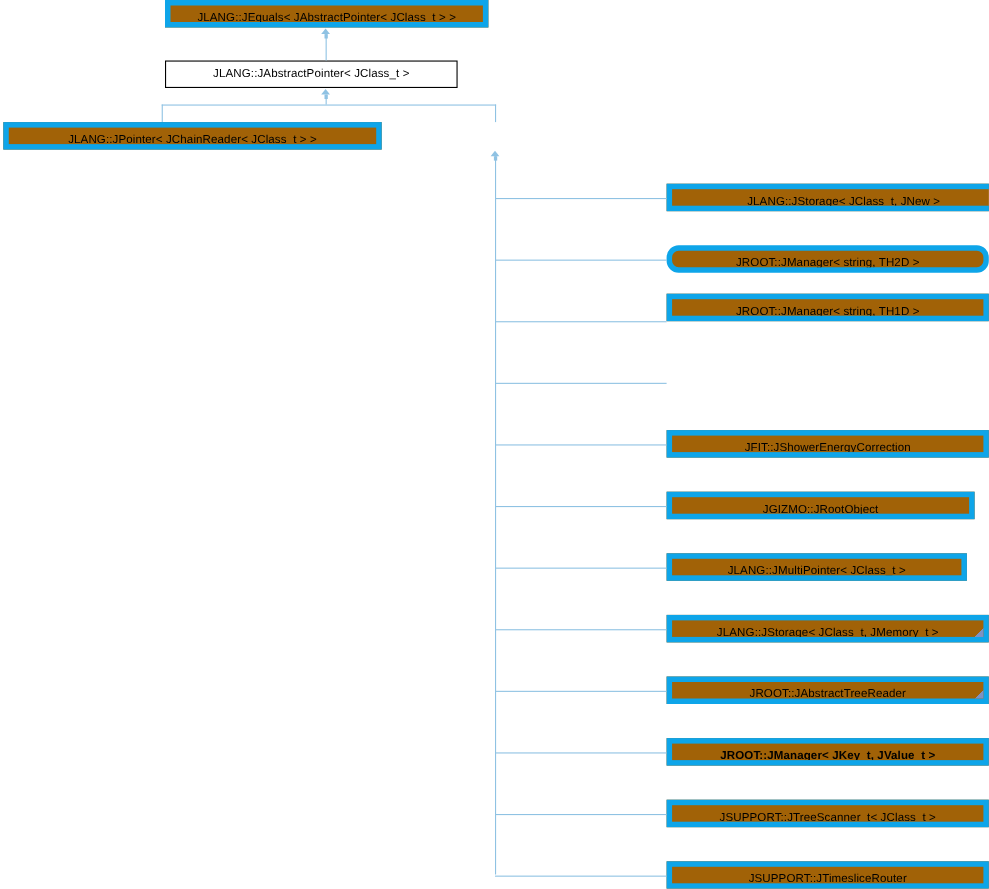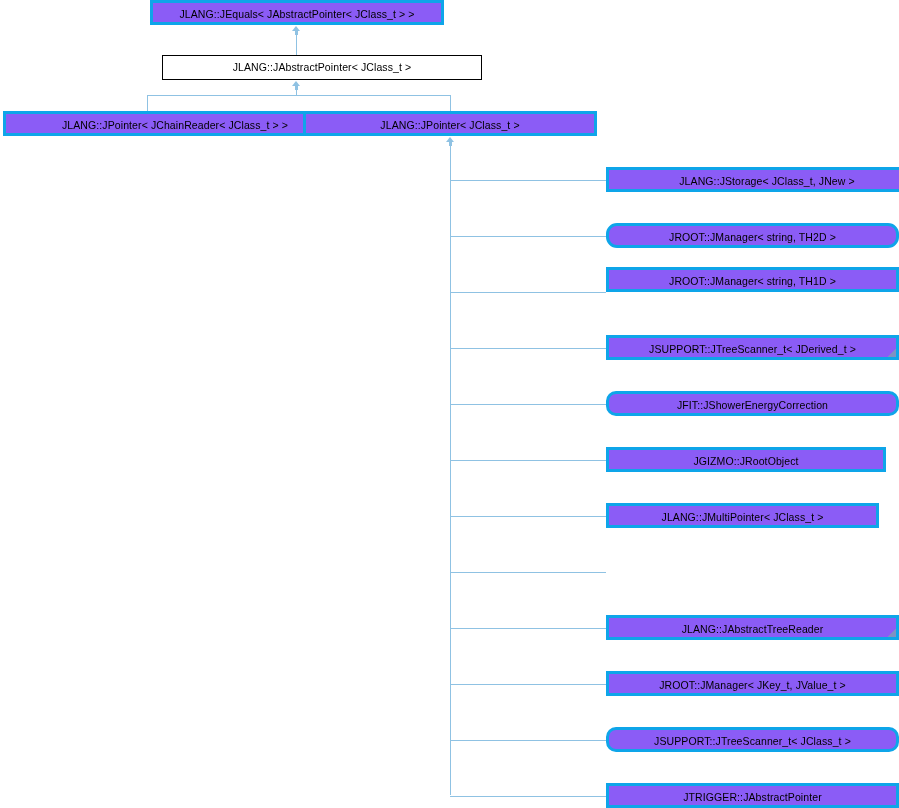--- a/index.html
+++ b/index.html
@@ -23,22 +23,22 @@
   .node {
     position: absolute;
     box-sizing: border-box;
     height: 25px;
     line-height: 23px;
     text-align: center;
     font-size: 10.5px;
     color: #000000;
     white-space: nowrap;
     overflow: hidden;
-    background: #8b5cf6;
-    border: 3px solid #0ea5e9;
+    background: #a16207;
+    border: 5px solid #0ea5e9;
     letter-spacing: 0.1px;
   }
   .node.root {
     background: #ffffff;
     border: 1.6px solid #000000;
   }
   
   .node.clipped::after {
     content: "";
     position: absolute;
@@ -66,51 +66,50 @@
     position: absolute;
     width: 3px;
     background: #8fc2e3;
   }
 </style>
 </head>
 <body>
 
 <div id="diagram">
     <div class="node" style="left: 150px; top: 0px; width: 294px;">JLANG::JEquals&lt; JAbstractPointer&lt; JClass_t &gt; &gt;</div>
-    <div class="node root" style="left: 162px; top: 55px; width: 320px;">JLANG::JAbstractPointer&lt; JClass_t &gt;</div>
+    <div class="node root" style="left: 150px; top: 55px; width: 266px;">JLANG::JAbstractPointer&lt; JClass_t &gt;</div>
     <div class="arrow" style="left: 292px; top: 26px;"></div>
     <div class="arrow-stem" style="left: 295px; top: 31px; height: 4px;"></div>
     <div class="edge v" style="left: 296px; top: 31px; height: 24px;"></div>
     <div class="arrow" style="left: 292px; top: 81px;"></div>
     <div class="arrow-stem" style="left: 295px; top: 86px; height: 4px;"></div>
     <div class="edge v" style="left: 296px; top: 86px; height: 9px;"></div>
     <div class="edge h" style="left: 147px; top: 95px; width: 304px;"></div>
     <div class="edge v" style="left: 147px; top: 95px; height: 16px;"></div>
     <div class="edge v" style="left: 450px; top: 95px; height: 16px;"></div>
     <div class="node" style="left: 3px; top: 111px; width: 344px; text-align: center;">JLANG::JPointer&lt; JChainReader&lt; JClass_t &gt; &gt;</div>
-    <div class="node" style="left: 303px; top: 111px; width: 294px;">JLANG::JPointer&lt; JClass_t &gt;</div>
     <div class="arrow" style="left: 446px; top: 137px;"></div>
     <div class="arrow-stem" style="left: 449px; top: 142px; height: 4px;"></div>
     <div class="edge v" style="left: 450px; top: 142px; height: 653px;"></div>
     <div class="node clipped" style="left: 606px; top: 167px; width: 322px;">JLANG::JStorage&lt; JClass_t, JNew &gt;</div>
     <div class="edge h" style="left: 450px; top: 180px; width: 156px;"></div>
     <div class="node" style="left: 606px; top: 223px; width: 293px; border-radius: 11px;">JROOT::JManager&lt; string, TH2D &gt;</div>
     <div class="edge h" style="left: 450px; top: 236px; width: 156px;"></div>
     <div class="node" style="left: 606px; top: 267px; width: 293px;">JROOT::JManager&lt; string, TH1D &gt;</div>
     <div class="edge h" style="left: 450px; top: 292px; width: 156px;"></div>
-    <div class="node clipped" style="left: 606px; top: 335px; width: 293px;">JSUPPORT::JTreeScanner_t&lt; JDerived_t &gt;</div>
     <div class="edge h" style="left: 450px; top: 348px; width: 156px;"></div>
-    <div class="node" style="left: 606px; top: 391px; width: 293px; border-radius: 10px;">JFIT::JShowerEnergyCorrection</div>
+    <div class="node" style="left: 606px; top: 391px; width: 293px;">JFIT::JShowerEnergyCorrection</div>
     <div class="edge h" style="left: 450px; top: 404px; width: 156px;"></div>
     <div class="node" style="left: 606px; top: 447px; width: 280px;">JGIZMO::JRootObject</div>
     <div class="edge h" style="left: 450px; top: 460px; width: 156px;"></div>
     <div class="node" style="left: 606px; top: 503px; width: 273px;">JLANG::JMultiPointer&lt; JClass_t &gt;</div>
     <div class="edge h" style="left: 450px; top: 516px; width: 156px;"></div>
+    <div class="node clipped" style="left: 606px; top: 559px; width: 293px;">JLANG::JStorage&lt; JClass_t, JMemory_t &gt;</div>
     <div class="edge h" style="left: 450px; top: 572px; width: 156px;"></div>
-    <div class="node clipped" style="left: 606px; top: 615px; width: 293px;">JLANG::JAbstractTreeReader</div>
+    <div class="node clipped" style="left: 606px; top: 615px; width: 293px;">JROOT::JAbstractTreeReader</div>
     <div class="edge h" style="left: 450px; top: 628px; width: 156px;"></div>
-    <div class="node" style="left: 606px; top: 671px; width: 293px;">JROOT::JManager&lt; JKey_t, JValue_t &gt;</div>
+    <div class="node" style="left: 606px; top: 671px; width: 293px; font-weight: bold;">JROOT::JManager&lt; JKey_t, JValue_t &gt;</div>
     <div class="edge h" style="left: 450px; top: 684px; width: 156px;"></div>
-    <div class="node" style="left: 606px; top: 727px; width: 293px; border-radius: 10px;">JSUPPORT::JTreeScanner_t&lt; JClass_t &gt;</div>
+    <div class="node" style="left: 606px; top: 727px; width: 293px;">JSUPPORT::JTreeScanner_t&lt; JClass_t &gt;</div>
     <div class="edge h" style="left: 450px; top: 740px; width: 156px;"></div>
-    <div class="node" style="left: 606px; top: 783px; width: 293px;">JTRIGGER::JAbstractPointer</div>
+    <div class="node" style="left: 606px; top: 783px; width: 293px;">JSUPPORT::JTimesliceRouter</div>
     <div class="edge h" style="left: 450px; top: 796px; width: 156px;"></div>
   </div>
 
 </body></html>

